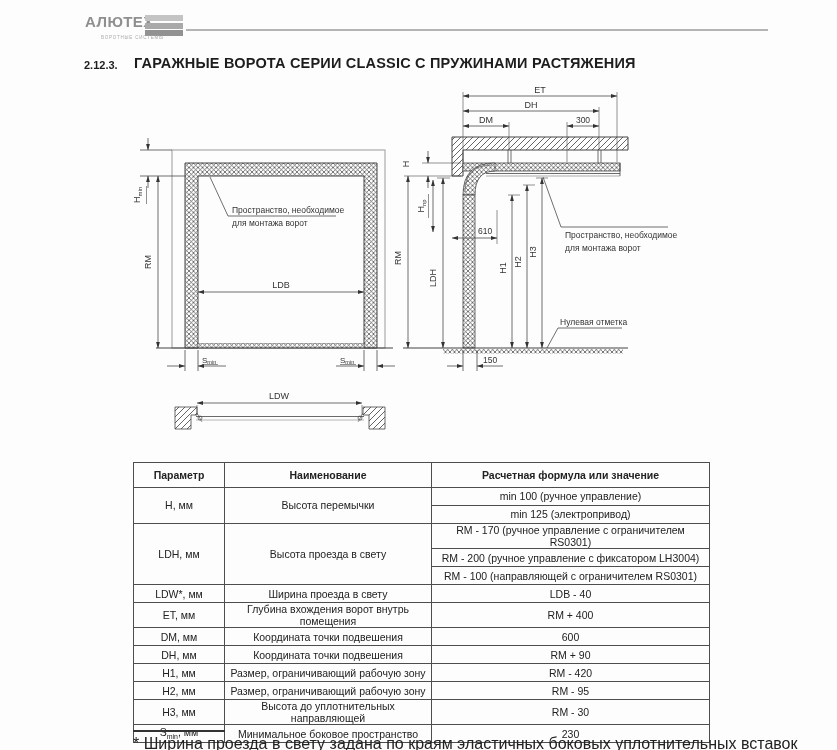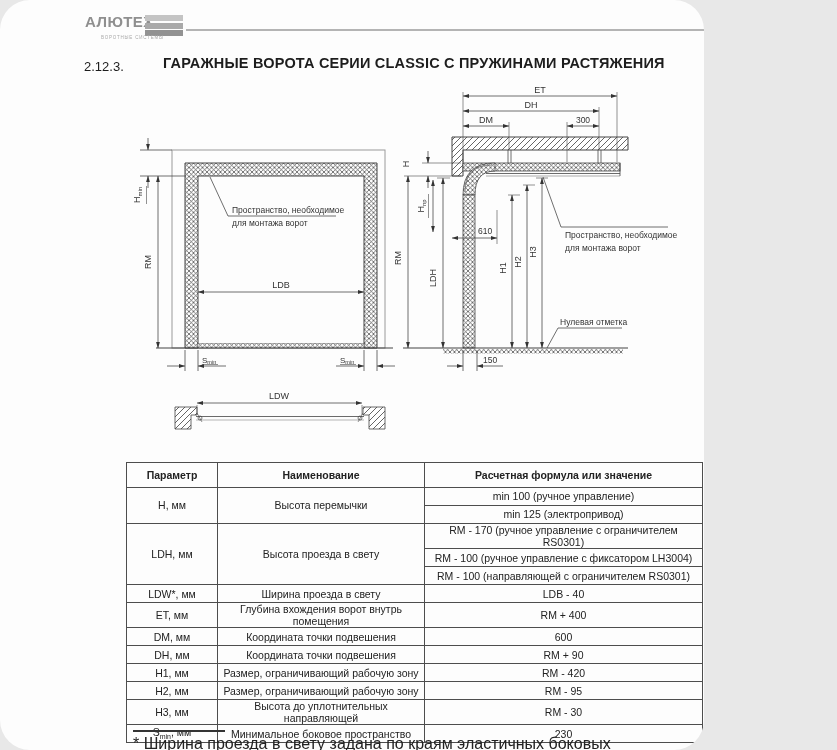--- a/index.html
+++ b/index.html
@@ -1,35 +1,35 @@
 <!DOCTYPE html>
 <html><head>
 <meta charset="utf-8">
 <style>
   html,body{margin:0;padding:0;background:#e8e8e8;}
   .page{
-    position:relative;width:704px;height:750px;background:#fdfdfd;
-    font-family:"Liberation Sans",sans-serif;overflow:hidden;color:#222;border-radius:30px;
+    position:relative;width:837px;height:750px;background:#fdfdfd;
+    font-family:"Liberation Sans",sans-serif;overflow:hidden;color:#222;
   }
   
   .logo-title{position:absolute;left:85px;top:13px;font-size:15px;font-weight:bold;color:#8f8f8f;letter-spacing:.5px;}
   .logo-bars{position:absolute;left:145px;top:15px;width:38px;}
   .logo-bars div{height:6px;margin-bottom:1.5px;}
   .bar1{background:#c4c4c4;} .bar2{background:#a9a9a9;} .bar3{background:#929292;}
   .logo-sub{position:absolute;left:101px;top:35px;font-size:4.5px;color:#a9a9a9;letter-spacing:.8px;}
   .head-rule{position:absolute;left:186px;top:29px;width:582px;height:2px;background:#b4b4b4;}
   .doc-type{position:absolute;left:0;top:16px;width:733px;text-align:right;font-size:9px;font-weight:bold;color:#878c94;letter-spacing:.4px;}
   
-  .sec-num{position:absolute;left:84px;top:59px;font-size:13px;font-weight:normal;color:#1d1d1d;}
-  .sec-title{position:absolute;left:134px;top:55px;font-size:14.5px;font-weight:bold;color:#1d1d1d;letter-spacing:.2px;margin-left:29px;}
+  .sec-num{position:absolute;left:84px;top:59px;font-size:11px;font-weight:bold;color:#1d1d1d;}
+  .sec-title{position:absolute;left:134px;top:55px;font-size:14.5px;font-weight:bold;color:#1d1d1d;letter-spacing:.2px;}
   
   .diagram{position:absolute;left:0;top:82px;}
   .diagram text{fill:#333;stroke:none;font-family:"Liberation Sans",sans-serif;}
   
-  .spec-table{position:absolute;left:126px;top:462px;border-collapse:collapse;table-layout:fixed;width:576px;
+  .spec-table{position:absolute;left:133px;top:462px;border-collapse:collapse;table-layout:fixed;width:576px;
     font-size:10.5px;color:#222;}
   .spec-table th,.spec-table td{border:1px solid #4d4d4d;text-align:center;vertical-align:middle;padding:0 3px;line-height:1.15;}
   .spec-table{border:1.5px solid #333;}
   .spec-table th{height:24px;font-weight:bold;font-size:10.5px;}
   .spec-table td{height:17px;}
   .spec-table sub{font-size:7px;}
   
   .footnote-line{position:absolute;left:133px;top:730px;width:92px;height:1.5px;background:#333;}
   .footnote{position:absolute;left:133px;top:735px;font-size:16px;color:#222;}
 </style>
@@ -225,21 +225,21 @@
         </tr>
         <tr>
           <td>min 125 (электропривод)</td>
         </tr>
         <tr>
           <td rowspan="3">LDH, мм</td>
           <td rowspan="3">Высота проезда в свету</td>
           <td>RM - 170 (ручное управление с ограничителем RS0301)</td>
         </tr>
         <tr>
-          <td>RM - 100 (ручное управление с фиксатором LH3004)</td>
+          <td>RM - 200 (ручное управление с фиксатором LH3004)</td>
         </tr>
         <tr>
           <td>RM - 100 (направляющей с ограничителем RS0301)</td>
         </tr>
         <tr>
           <td rowspan="1">LDW*, мм</td>
           <td rowspan="1">Ширина проезда в свету</td>
           <td>LDB - 40</td>
         </tr>
         <tr>

